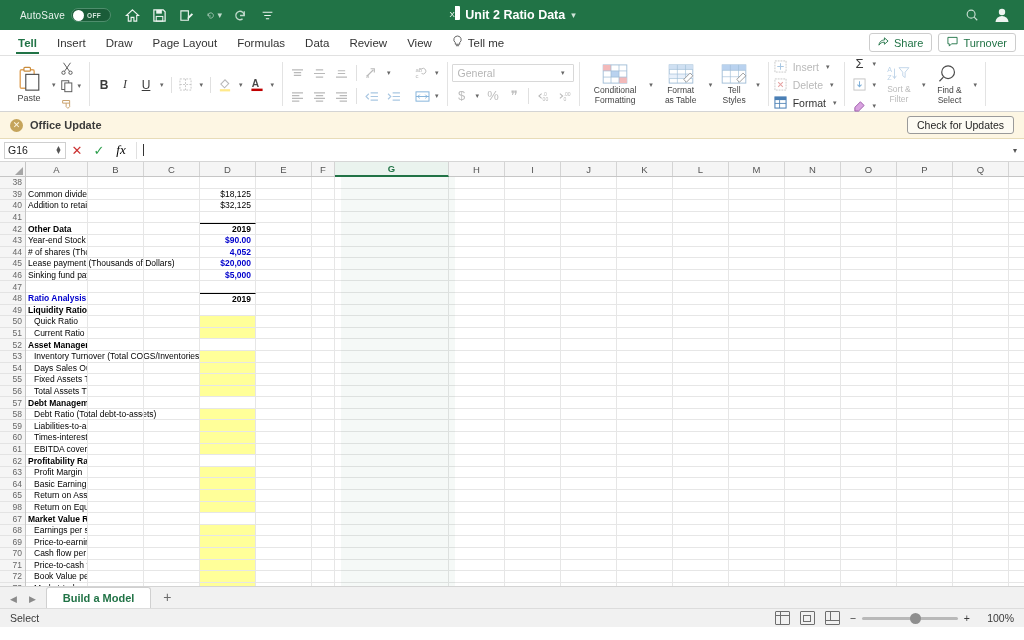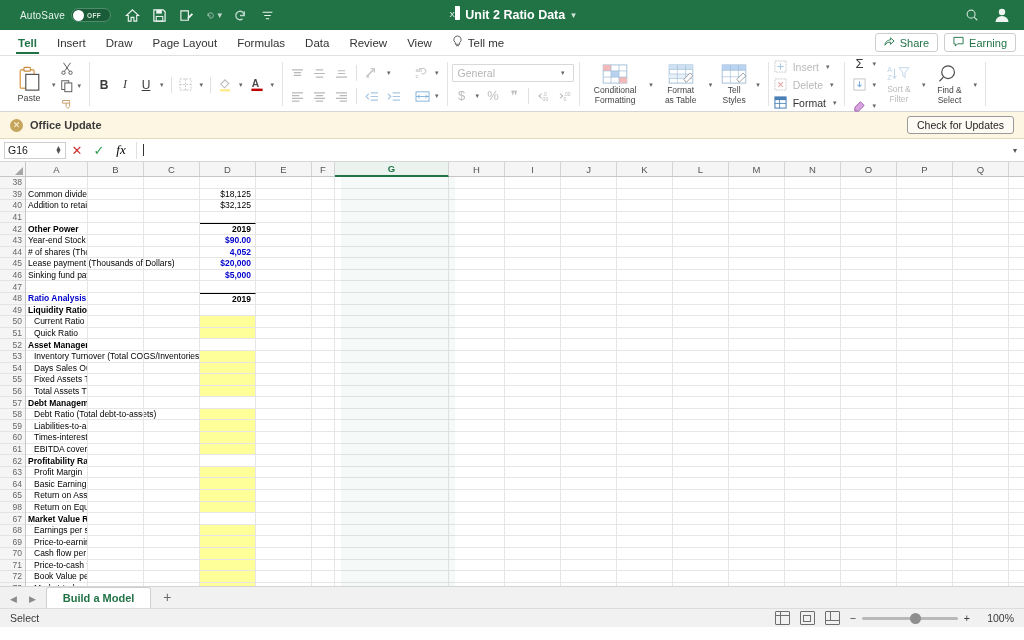--- a/index.html
+++ b/index.html
@@ -350,21 +350,21 @@
           </svg>
       </span>
       <span>Share</span>
     </div>
     <div class="pillbtn">
       <span>
         <svg width="11" height="11" viewBox="0 0 12 12">
             <path d="M1 1.5h10v7H5L2.5 11V8.5H1z" fill="none" stroke="#217346" stroke-width="1"></path>
           </svg>
       </span>
-      <span>Earning</span>
+      <span>Turnover</span>
     </div>
   </div>
 </div>
 
 <div class="ribbon">
 
   <div class="rgroup">
     <div class="col" style="justify-content:center;">
       <div class="row">
         <div class="paste-btn">
@@ -839,21 +839,21 @@
           <div class="gc" style="width: 56px;"></div>
           <div class="gc" style="width: 56px;"></div>
           <div class="gc" style="width: 56px;"></div>
           <div class="gc" style="width: 56px;"></div>
           <div class="gc" style="width: 56px;"></div>
           <div class="gc" style="width: 56px;"></div>
           <div class="gc" style="width: 56px;"></div>
           <div class="gc" style="width: 56px;"></div>
         </div>
         <div class="grow">
-          <div class="gc bold" style="width: 62px;">Other Power</div>
+          <div class="gc bold" style="width: 62px;">Other Data</div>
           <div class="gc" style="width: 56px;"></div>
           <div class="gc" style="width: 56px;"></div>
           <div class="gc num bold topborder" style="width: 56px;">2019</div>
           <div class="gc" style="width: 56px;"></div>
           <div class="gc" style="width: 23px;"></div>
           <div class="gc" style="width: 114px;"></div>
           <div class="gc" style="width: 56px;"></div>
           <div class="gc" style="width: 56px;"></div>
           <div class="gc" style="width: 56px;"></div>
           <div class="gc" style="width: 56px;"></div>
@@ -991,40 +991,40 @@
           <div class="gc" style="width: 56px;"></div>
           <div class="gc" style="width: 56px;"></div>
           <div class="gc" style="width: 56px;"></div>
           <div class="gc" style="width: 56px;"></div>
           <div class="gc" style="width: 56px;"></div>
           <div class="gc" style="width: 56px;"></div>
           <div class="gc" style="width: 56px;"></div>
           <div class="gc" style="width: 56px;"></div>
         </div>
         <div class="grow">
+          <div class="gc indent" style="width: 62px;">Quick Ratio</div>
+          <div class="gc" style="width: 56px;"></div>
+          <div class="gc" style="width: 56px;"></div>
+          <div class="gc num yellow" style="width: 56px;"></div>
+          <div class="gc" style="width: 56px;"></div>
+          <div class="gc" style="width: 23px;"></div>
+          <div class="gc" style="width: 114px;"></div>
+          <div class="gc" style="width: 56px;"></div>
+          <div class="gc" style="width: 56px;"></div>
+          <div class="gc" style="width: 56px;"></div>
+          <div class="gc" style="width: 56px;"></div>
+          <div class="gc" style="width: 56px;"></div>
+          <div class="gc" style="width: 56px;"></div>
+          <div class="gc" style="width: 56px;"></div>
+          <div class="gc" style="width: 56px;"></div>
+          <div class="gc" style="width: 56px;"></div>
+          <div class="gc" style="width: 56px;"></div>
+        </div>
+        <div class="grow">
           <div class="gc indent" style="width: 62px;">Current Ratio</div>
-          <div class="gc" style="width: 56px;"></div>
-          <div class="gc" style="width: 56px;"></div>
-          <div class="gc num yellow" style="width: 56px;"></div>
-          <div class="gc" style="width: 56px;"></div>
-          <div class="gc" style="width: 23px;"></div>
-          <div class="gc" style="width: 114px;"></div>
-          <div class="gc" style="width: 56px;"></div>
-          <div class="gc" style="width: 56px;"></div>
-          <div class="gc" style="width: 56px;"></div>
-          <div class="gc" style="width: 56px;"></div>
-          <div class="gc" style="width: 56px;"></div>
-          <div class="gc" style="width: 56px;"></div>
-          <div class="gc" style="width: 56px;"></div>
-          <div class="gc" style="width: 56px;"></div>
-          <div class="gc" style="width: 56px;"></div>
-          <div class="gc" style="width: 56px;"></div>
-        </div>
-        <div class="grow">
-          <div class="gc indent" style="width: 62px;">Quick Ratio</div>
           <div class="gc" style="width: 56px;"></div>
           <div class="gc" style="width: 56px;"></div>
           <div class="gc num yellow" style="width: 56px;"></div>
           <div class="gc" style="width: 56px;"></div>
           <div class="gc" style="width: 23px;"></div>
           <div class="gc" style="width: 114px;"></div>
           <div class="gc" style="width: 56px;"></div>
           <div class="gc" style="width: 56px;"></div>
           <div class="gc" style="width: 56px;"></div>
           <div class="gc" style="width: 56px;"></div>

